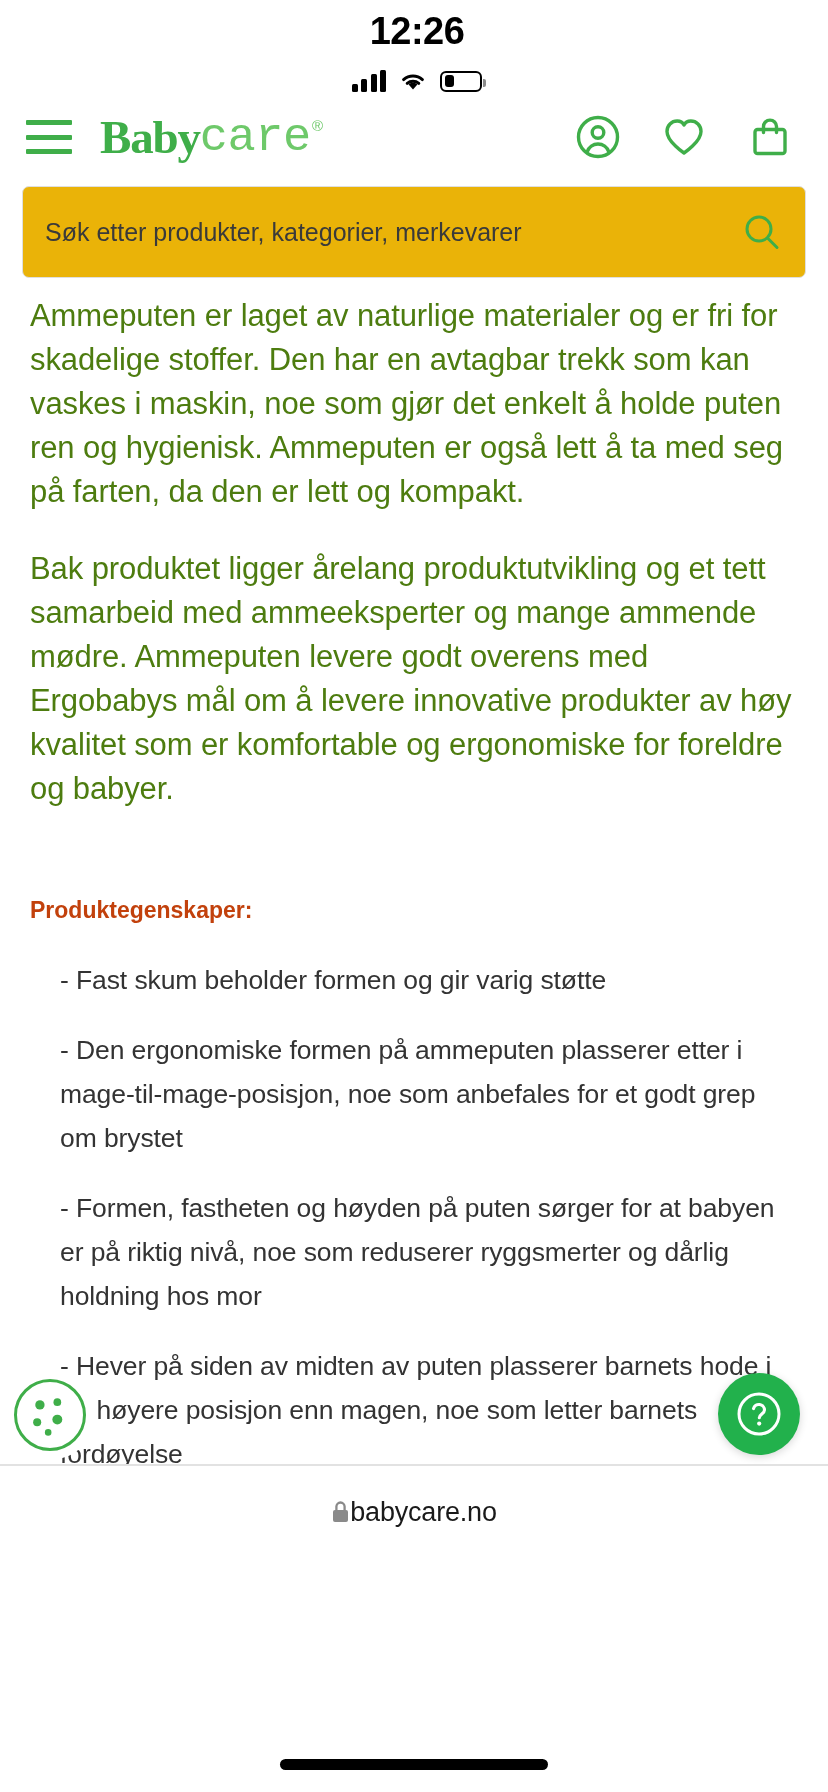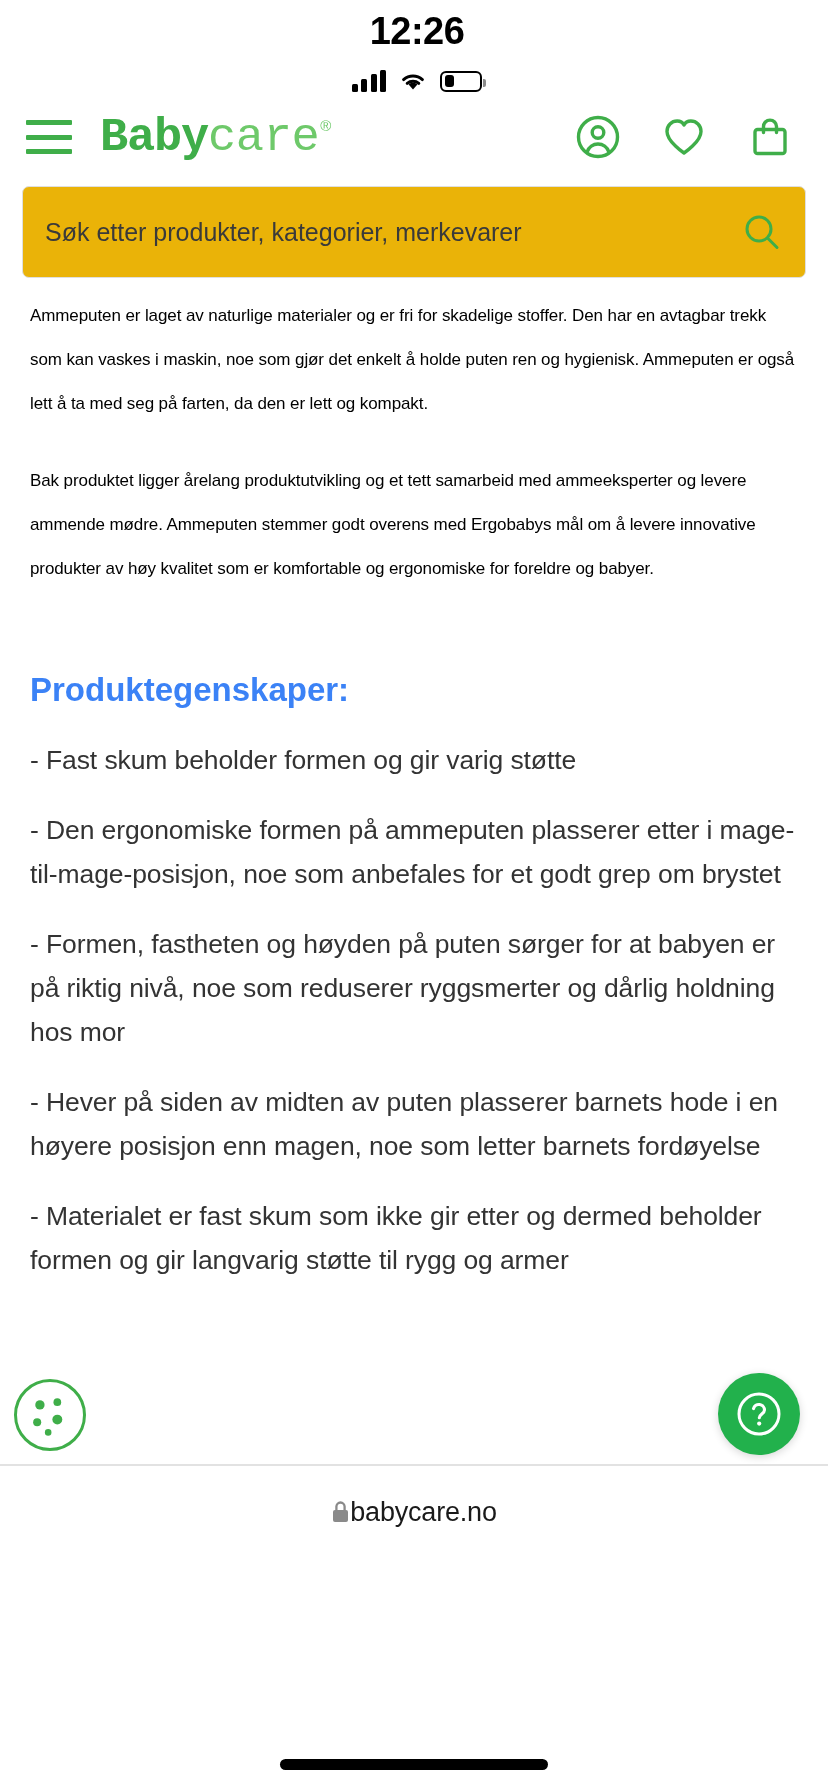--- a/index.html
+++ b/index.html
@@ -47,21 +47,21 @@
     position:absolute; top:92px; left:0; width:828px; height:90px;
     display:flex; align-items:center; padding:0 26px 0 26px;
   }
   .burger{ width:46px; height:34px; display:flex; flex-direction:column;
            justify-content:space-between; cursor:pointer; }
   .burger span{ display:block; height:5px; background:#3fae49; border-radius:1px; }
 
   .logo{ margin-left:28px; display:flex; align-items:flex-start; line-height:1; }
   .logo-baby{
     font-size:47px; font-weight:bold; color:#3fae49;
-    letter-spacing:-1.2px; font-family:Liberation Mono, monospace;
+    letter-spacing:-1.2px; font-family:Liberation Serif, serif;
   }
   .logo-care{
     font-size:47px; font-weight:300; color:#6ec96a;
     letter-spacing:-0.4px; font-family:Liberation Mono, monospace;
   }
   .logo-reg{ font-size:15px; color:#6ec96a; margin-top:4px; margin-left:1px; }
 
   .header-icons{ margin-left:auto; display:flex; align-items:center; gap:42px; padding-right:10px; }
   .hicon{ width:44px; height:44px; display:block; }
 
@@ -78,31 +78,31 @@
   }
   .search-input::placeholder{ color:#3a3a3a; opacity:1; }
   .search-icon{ width:38px; height:38px; flex:none; }
 
   
   .content{
     position:absolute; top:268px; left:0; width:828px; height:1196px;
     padding:26px 30px 0 30px; overflow:hidden;
   }
   .para{
-    font-size:17px; line-height:44px; color:#000000;
+    font-size:31px; line-height:44px; color:#4d7c0f;
     margin-bottom:33px; letter-spacing:-0.1px;
   }
   .spacer{ height:44px; }
   .heading{
-    font-size:33px; line-height:44px; color:#3b82f6;
+    font-size:23px; line-height:44px; color:#c2410c;
     font-weight:bold; margin-bottom:26px;
   }
   .bullet{
     font-size:26.5px; line-height:44px; color:#333333;
-    margin-bottom:26px; letter-spacing:-0.1px;
+    margin-bottom:26px; letter-spacing:-0.1px;margin-left:30px;
   }
 
   
   .cookie-btn{
     position:absolute; left:14px; top:1379px;
     width:72px; height:72px; border-radius:50%;
     background:#ffffff; border:3.4px solid #3fae49;
     box-shadow:0 0 0 9px #ffffff;
     cursor:pointer;
   }
@@ -190,21 +190,21 @@
 <div class="search-wrap">
   <input class="search-input" type="text" placeholder="Søk etter produkter, kategorier, merkevarer" style="">
   <svg class="search-icon" viewBox="0 0 38 38">
     <circle cx="16" cy="16" r="12" fill="none" stroke="#3fae49" stroke-width="3"></circle>
     <line x1="25" y1="25.5" x2="34" y2="34.5" stroke="#3fae49" stroke-width="3" stroke-linecap="round"></line>
   </svg>
 </div>
 
 <div class="content">
   <p class="para">Ammeputen er laget av naturlige materialer og er fri for skadelige stoffer. Den har en avtagbar trekk som kan vaskes i maskin, noe som gjør det enkelt å holde puten ren og hygienisk. Ammeputen er også lett å ta med seg på farten, da den er lett og kompakt.</p>
-  <p class="para">Bak produktet ligger årelang produktutvikling og et tett samarbeid med ammeeksperter og levere ammende mødre. Ammeputen stemmer godt overens med Ergobabys mål om å levere innovative produkter av høy kvalitet som er komfortable og ergonomiske for foreldre og babyer.</p>
+  <p class="para">Bak produktet ligger årelang produktutvikling og et tett samarbeid med ammeeksperter og mange ammende mødre. Ammeputen levere godt overens med Ergobabys mål om å levere innovative produkter av høy kvalitet som er komfortable og ergonomiske for foreldre og babyer.</p>
   <div class="spacer"></div>
   <p class="heading">Produktegenskaper:</p>
   <p class="bullet">- Fast skum beholder formen og gir varig støtte</p>
   <p class="bullet">- Den ergonomiske formen på ammeputen plasserer etter i mage-til-mage-posisjon, noe som anbefales for et godt grep om brystet</p>
   <p class="bullet">- Formen, fastheten og høyden på puten sørger for at babyen er på riktig nivå, noe som reduserer ryggsmerter og dårlig holdning hos mor</p>
   <p class="bullet">- Hever på siden av midten av puten plasserer barnets hode i en høyere posisjon enn magen, noe som letter barnets fordøyelse</p>
   <p class="bullet">- Materialet er fast skum som ikke gir etter og dermed beholder formen og gir langvarig støtte til rygg og armer</p>
 
 </div>
 

